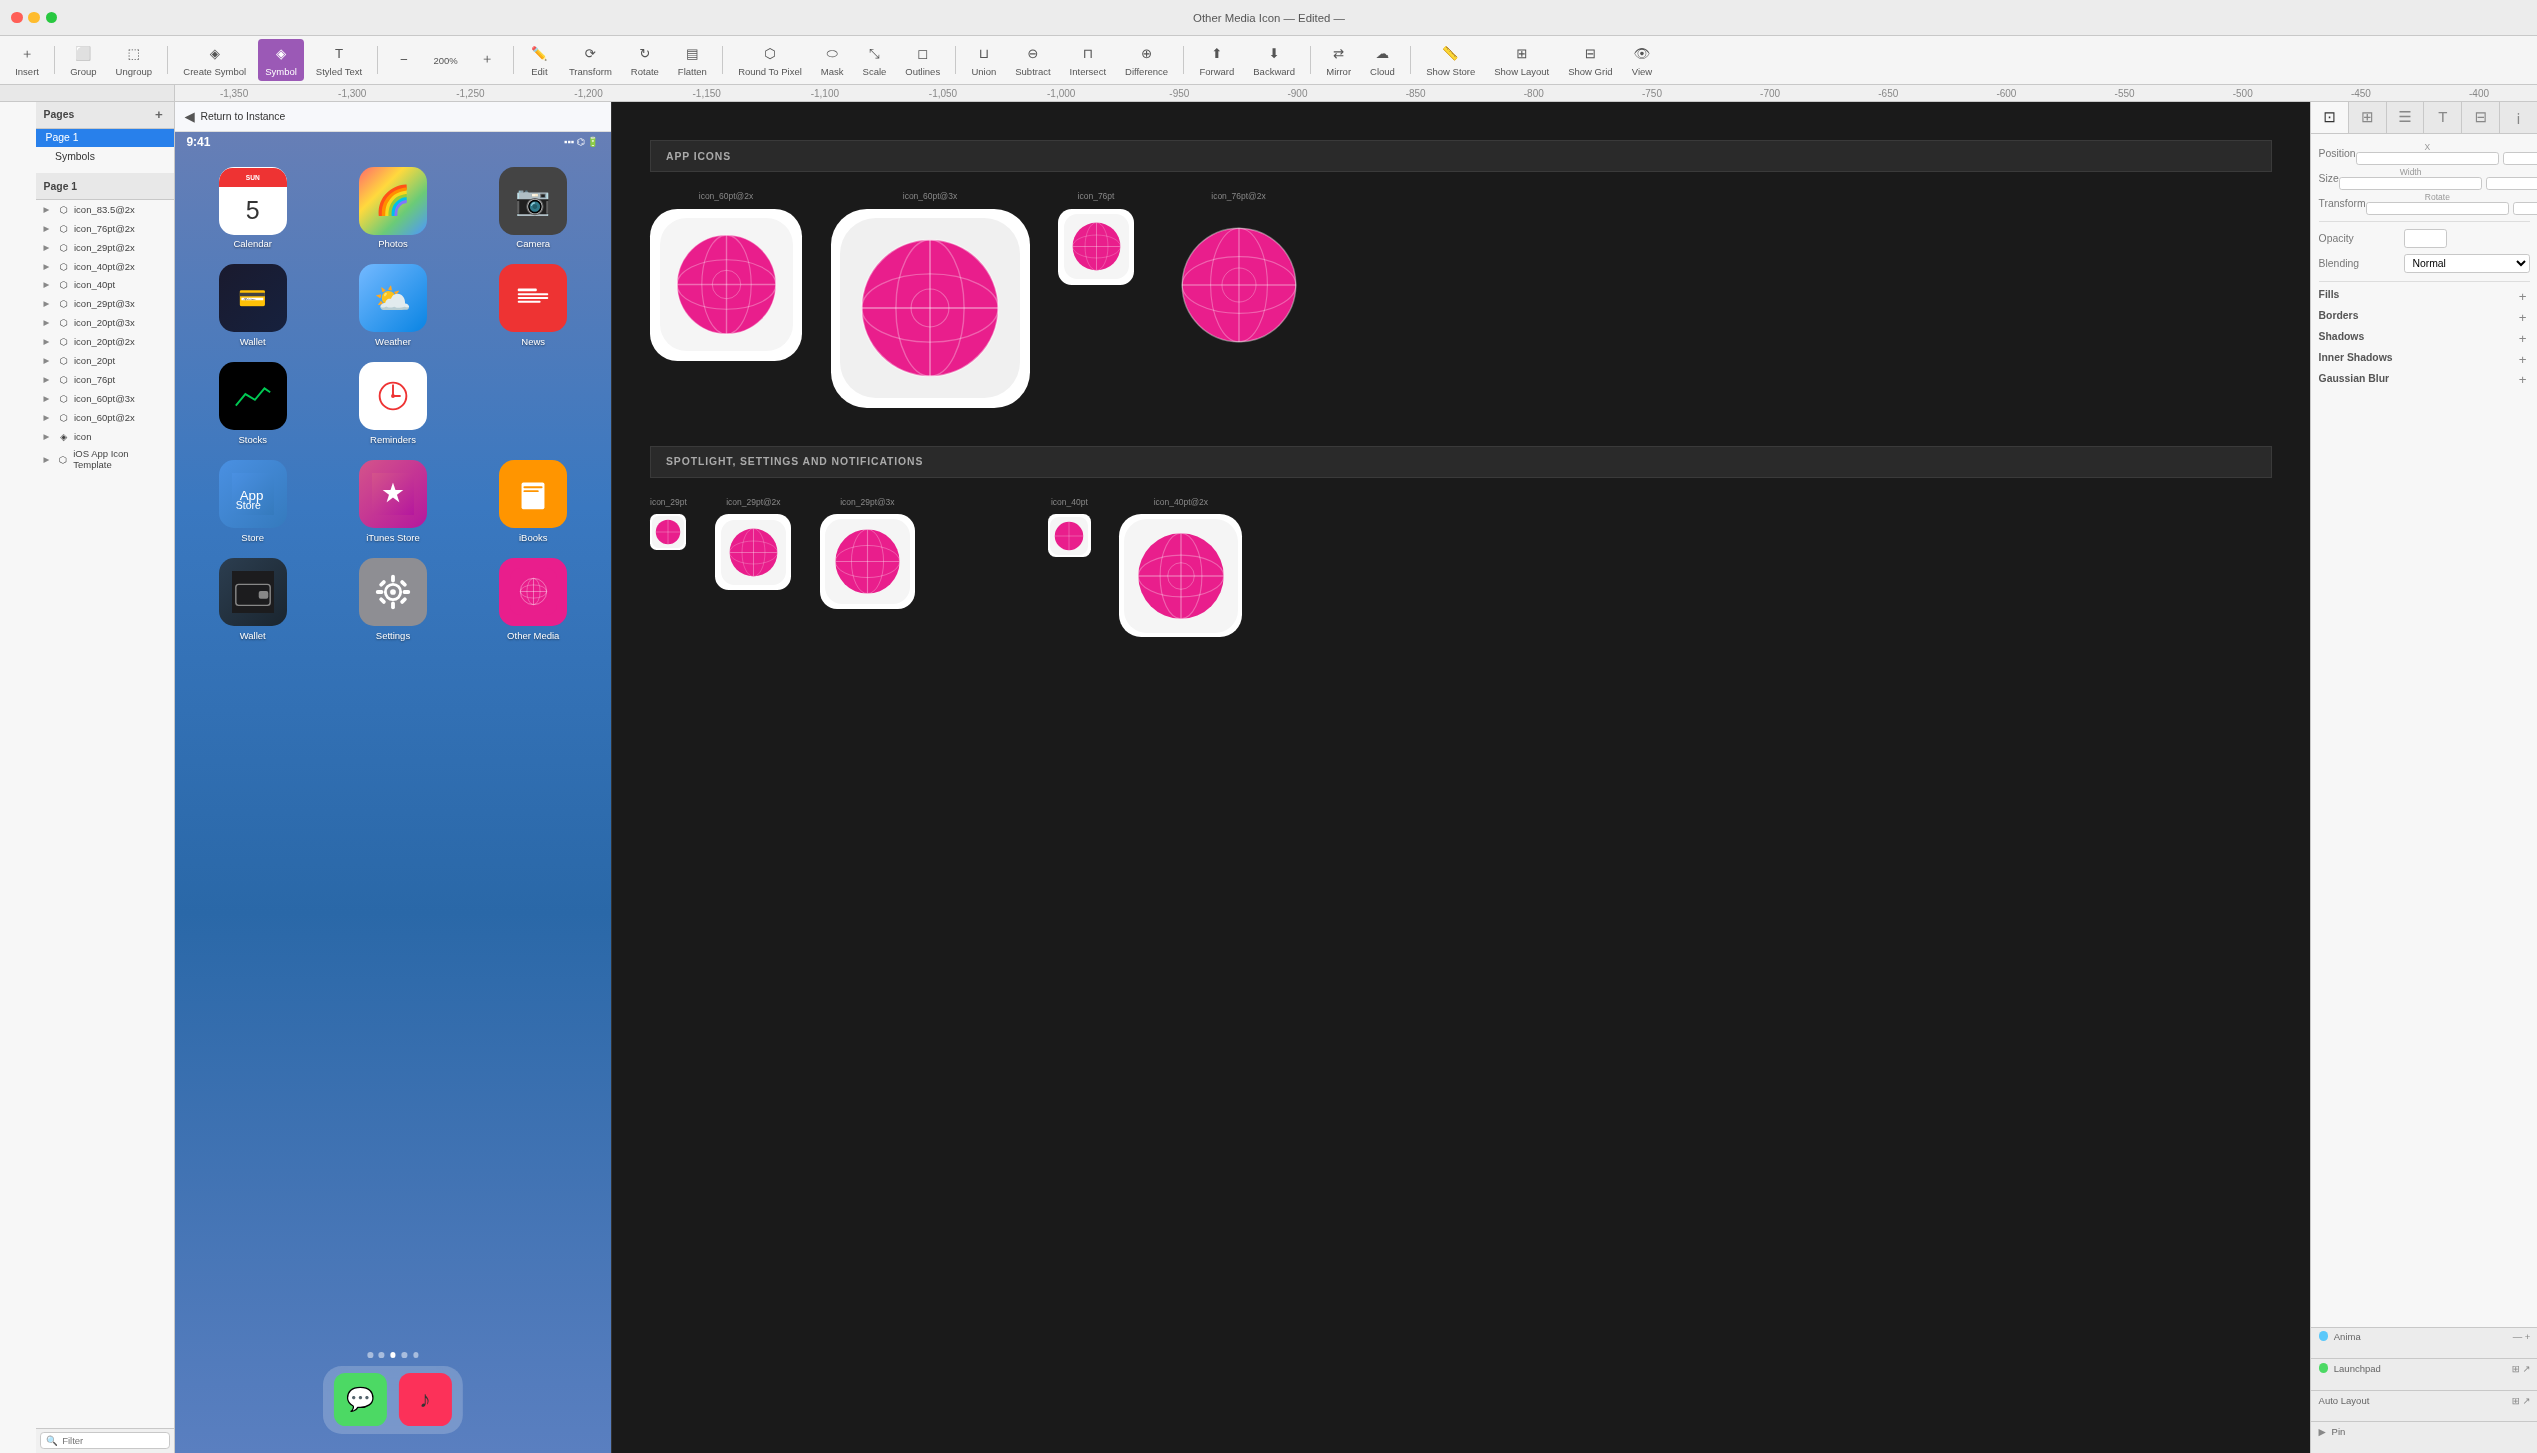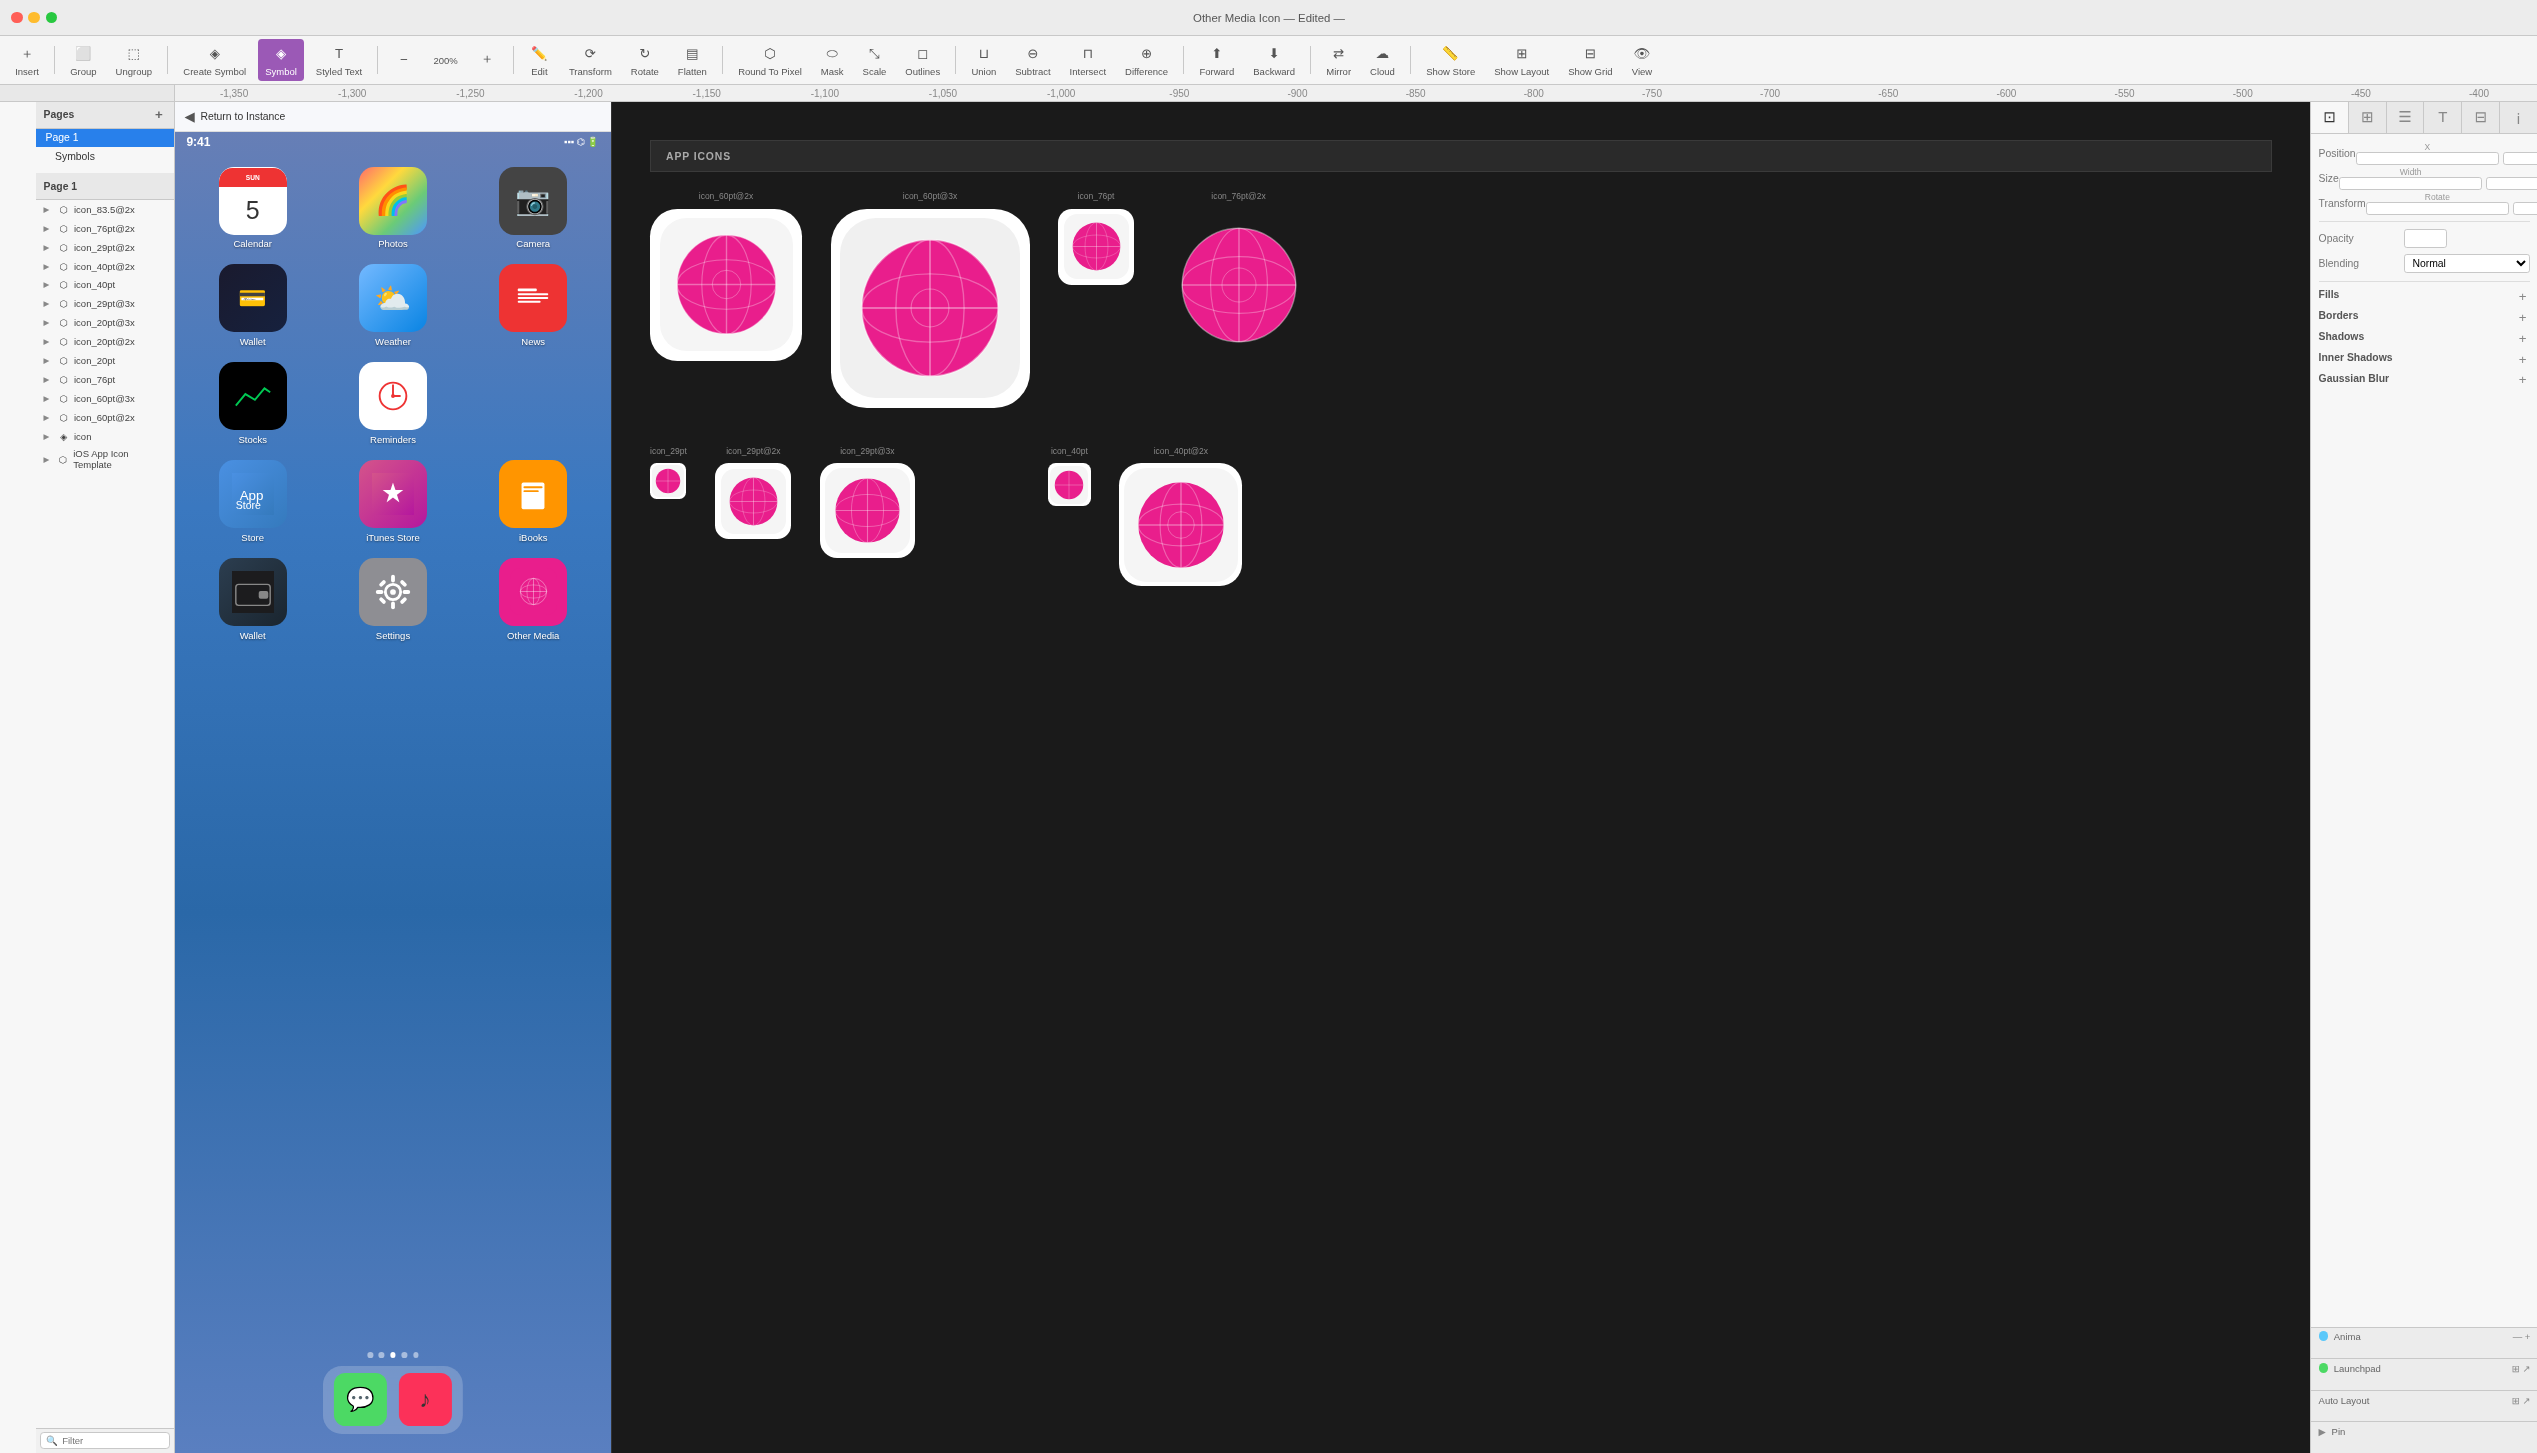--- a/index.html
+++ b/index.html
@@ -1035,20 +1035,23 @@
               <line x1="75" y1="15" x2="75" y2="135" stroke="rgba(255,255,255,0.35)" stroke-width="1.5"></line>
               <line x1="15" y1="75" x2="135" y2="75" stroke="rgba(255,255,255,0.35)" stroke-width="1.5"></line>
               <ellipse cx="75" cy="75" rx="60" ry="30" fill="none" stroke="rgba(255,255,255,0.3)" stroke-width="1.2"></ellipse>
               <ellipse cx="75" cy="75" rx="30" ry="60" fill="none" stroke="rgba(255,255,255,0.3)" stroke-width="1.2"></ellipse>
               <circle cx="75" cy="75" r="18" fill="none" stroke="rgba(255,255,255,0.3)" stroke-width="1"></circle>
             </svg>
           </div>
         </div>
       </div>
 
+      <div class="section-header">
+        <span class="section-title">SPOTLIGHT, SETTINGS AND NOTIFICATIONS</span>
+      </div>
 
       <div class="icon-grid">
 
         <div class="icon-preview-item">
           <span class="icon-label">icon_29pt</span>
           <div class="icon-preview-box xsmall">
             <svg width="32" height="32" viewBox="0 0 34 34">
               <rect width="34" height="34" fill="#f5f5f5" rx="7"></rect>
               <circle cx="17" cy="17" r="13" fill="#e91e8c"></circle>
               <line x1="17" y1="4" x2="17" y2="30" stroke="rgba(255,255,255,0.35)" stroke-width="0.8"></line>

